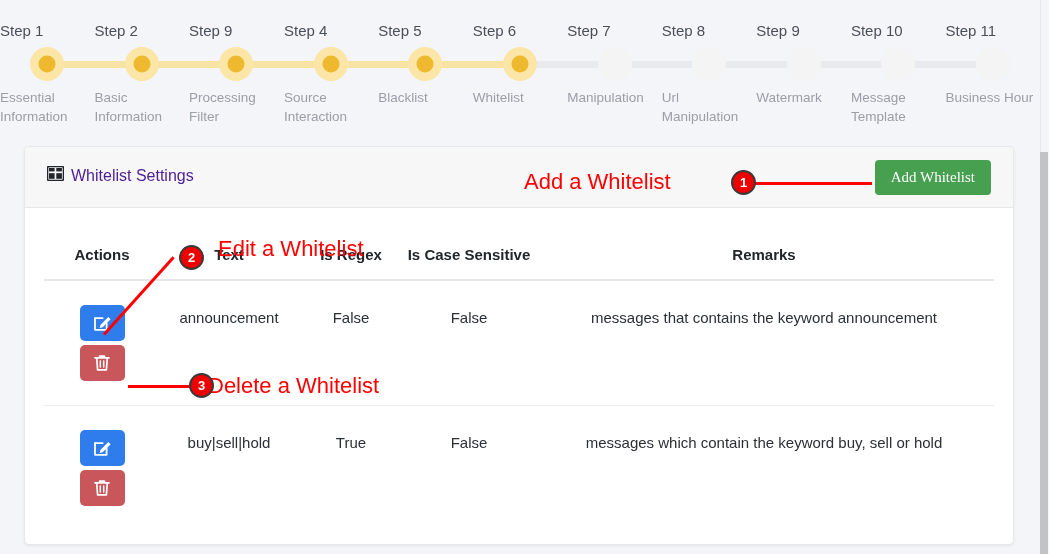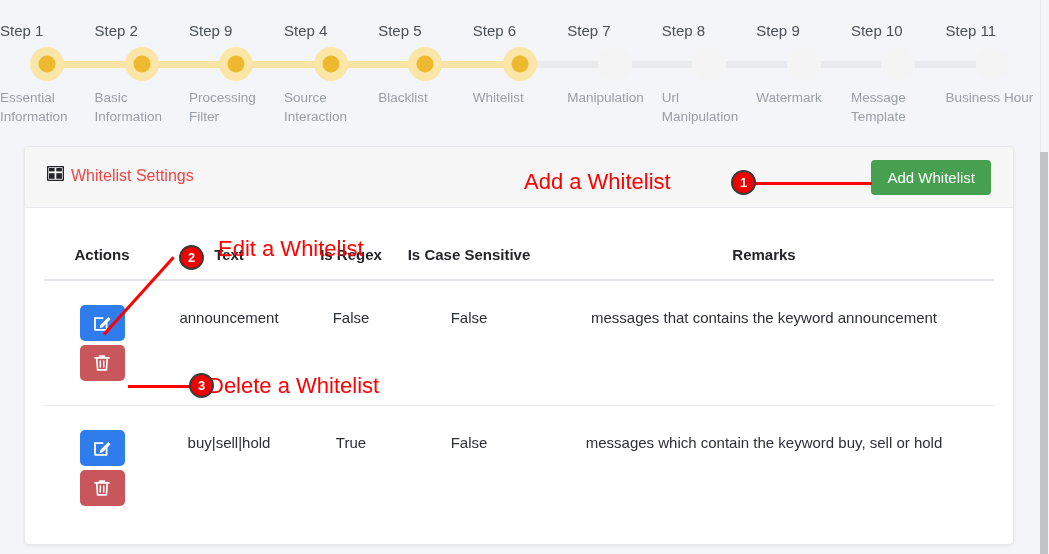--- a/index.html
+++ b/index.html
@@ -87,36 +87,36 @@
   #card-header {
     position: relative;
     height: 61px;
     background: #f7f7f8;
     border-bottom: 1px solid #e6e8ec;
   }
   #card-title {
     position: absolute;
     left: 22px; top: 19px;
     font-size: 16px;
-    color: #ef4444;
+    color: #4c1d95;
     display: flex;
     align-items: center;
     gap: 7px;
   }
   .grid-icon { display: block; }
 
   #add-btn {
     position: absolute;
     right: 22px; top: 13px;
     background: #47a04f;
     color: #ffffff;
     border: none;
     border-radius: 4px;
     font-size: 15px;
-    font-family: Liberation Sans, sans-serif;
+    font-family: Liberation Serif, serif;
     padding: 9px 16px;
     cursor: pointer;
     white-space: nowrap;
   }
 
   
   #tbl {
     width: 950px;
     margin: 0 auto;
     border-collapse: collapse;

